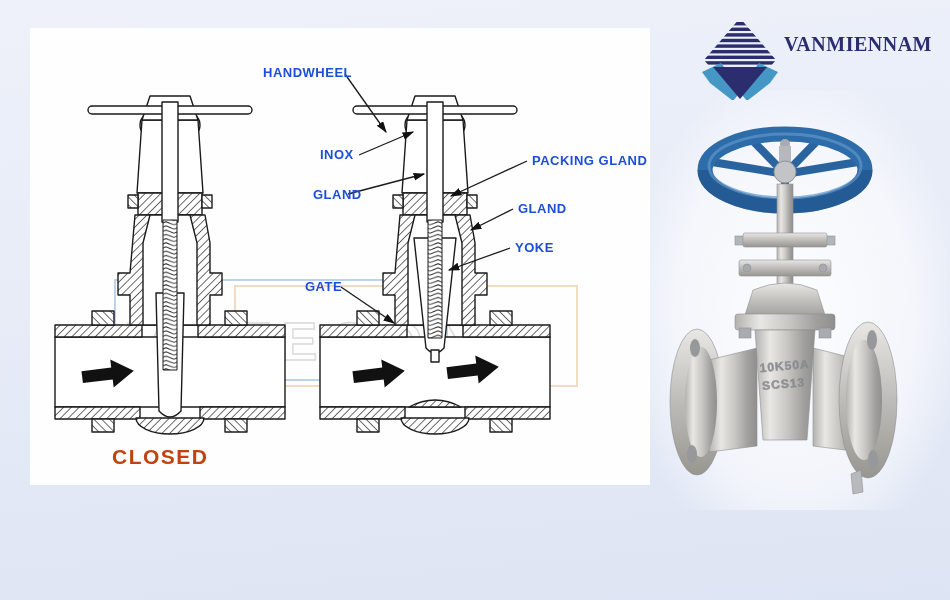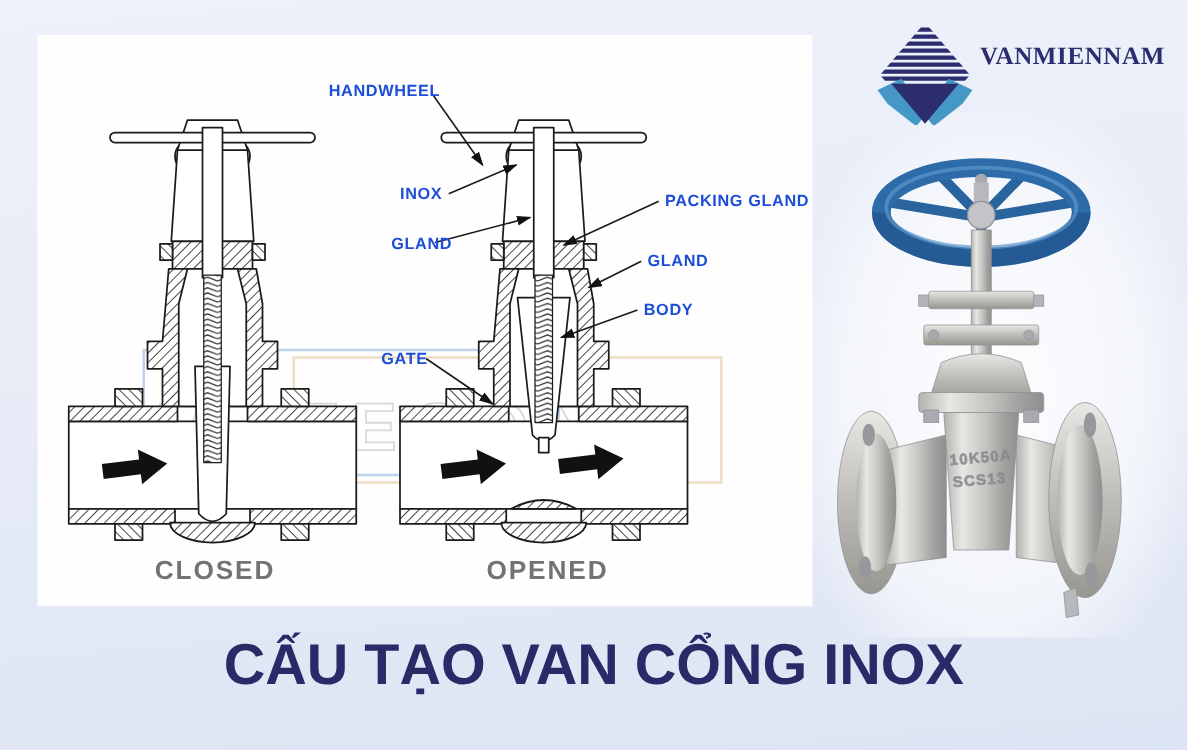--- a/index.html
+++ b/index.html
@@ -11,22 +11,22 @@
   .panel{
     position:absolute;left:30px;top:28px;width:620px;height:457px;
     background:#fefefe;
   }
   .panel svg{position:absolute;left:0;top:0;}
   .dlabel{
     position:absolute;font-size:13px;font-weight:bold;letter-spacing:.5px;
     color:#1d4ed8;white-space:nowrap;
   }
   .state-label{
-    position:absolute;width:120px;text-align:center;top:417px;
-    font-size:21px;font-weight:bold;letter-spacing:1.5px;color:#737373;
+    position:absolute;width:120px;text-align:left;top:417px;
+    font-size:21px;font-weight:bold;letter-spacing:1.5px;color:#c2410c;
   }
   .photo-glow{
     position:absolute;left:640px;top:90px;width:310px;height:420px;
     background:radial-gradient(ellipse at 50% 55%, rgba(255,255,255,.92) 0%, rgba(255,255,255,.55) 55%, rgba(255,255,255,0) 78%);
   }
   .photo{position:absolute;left:655px;top:102px;}
   .logo{position:absolute;left:700px;top:16px;}
   .title{
     position:absolute;left:0;top:504px;width:950px;text-align:center;
     font-size:46px;font-weight:bold;color:#292b69;letter-spacing:0;
@@ -125,25 +125,24 @@
           <line x1="480" y1="220" x2="419" y2="242" marker-end="url(#arr)"></line>
           <line x1="311" y1="259" x2="364" y2="295" marker-end="url(#arr)"></line>
         </g>
       </svg>
 
     <div class="dlabel" style="left:233px;top:37px">HANDWHEEL</div>
     <div class="dlabel" style="left:290px;top:119px">INOX</div>
     <div class="dlabel" style="left:283px;top:159px">GLAND</div>
     <div class="dlabel" style="left:502px;top:125px">PACKING GLAND</div>
     <div class="dlabel" style="left:488px;top:173px">GLAND</div>
-    <div class="dlabel" style="left:485px;top:212px">BODY</div>
+    <div class="dlabel" style="left:485px;top:212px">YOKE</div>
     <div class="dlabel" style="left:275px;top:251px">GATE</div>
 
     <div class="state-label" style="left:82px">CLOSED</div>
-    <div class="state-label" style="left:348px">OPENED</div>
   </div>
 
   <div class="photo-glow"></div>
 
   <svg class="photo" width="295" height="398" viewBox="0 0 295 398">
     <defs>
       <linearGradient id="steelH" x1="0" y1="0" x2="1" y2="0">
         <stop offset="0" stop-color="#b3b2af"></stop>
           <stop offset="0.25" stop-color="#e9e7e3"></stop>
         <stop offset="0.55" stop-color="#c7c5c1"></stop>
@@ -228,14 +227,13 @@
         <rect x="0" y="39.6" width="80" height="3.4"></rect>
         <rect x="0" y="45.2" width="80" height="3.4"></rect>
       </g>
       <polygon points="2,56 21,47 42,74 33,85 10,67" fill="#4597c6"></polygon>
       <polygon points="78,56 59,47 38,74 47,85 70,67" fill="#4597c6"></polygon>
       <polygon points="13,51 67,51 40,83" fill="#2b2d6e"></polygon>
     </g>
     <text x="84" y="35" font-family="Liberation Serif, DejaVu Serif, serif" font-weight="bold" font-size="20" letter-spacing=".5" fill="#2b2d6e">VANMIENNAM</text>
   </svg>
 
-  <div class="title">CẤU TẠO VAN CỔNG INOX</div>
 </div>
 
 </body></html>

